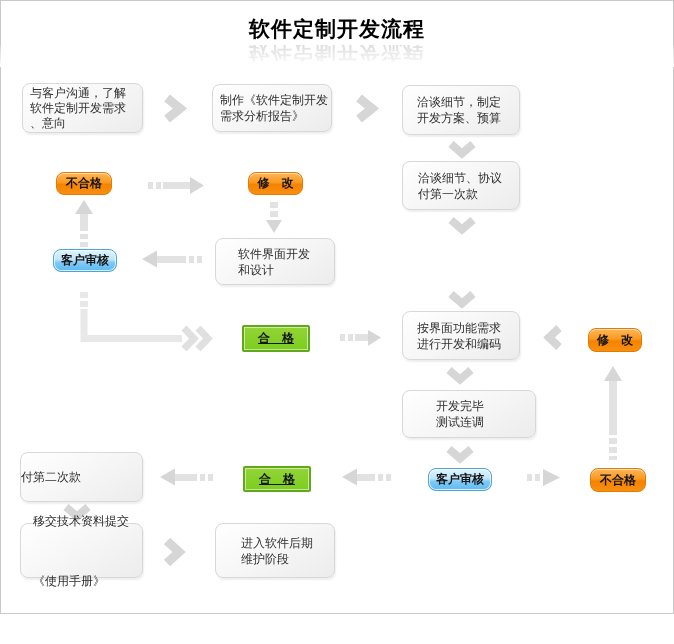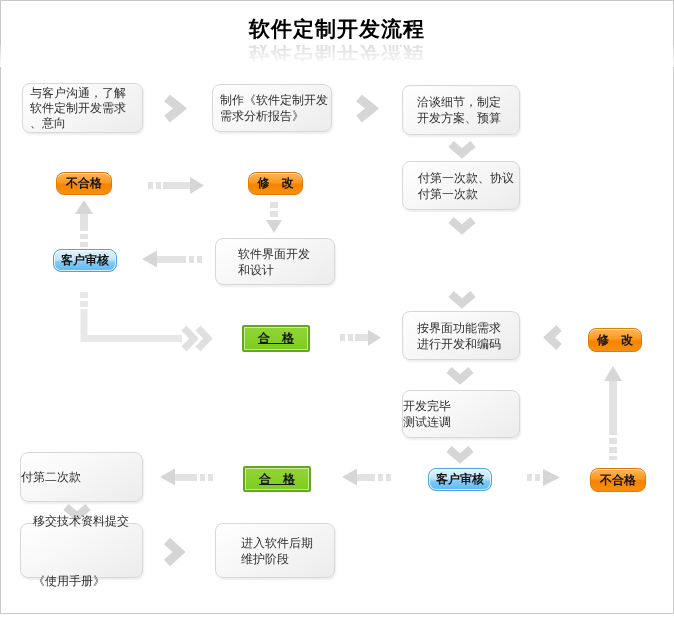--- a/index.html
+++ b/index.html
@@ -158,36 +158,36 @@
     <div>制作《软件定制开发</div>
     <div>需求分析报告》</div>
   </div>
 
   <div class="box" style="left:402px;top:85px;width:118px;height:50px;padding-left:14px;">
     <div>洽谈细节，制定</div>
     <div>开发方案、预算</div>
   </div>
 
   <div class="box" style="left:402px;top:161px;width:118px;height:49px;padding-left:15px;">
-    <div>付第一次款、协议</div>
+    <div>洽谈细节、协议</div>
     <div>付第一次款</div>
   </div>
 
   <div class="box" style="left:215px;top:238px;width:120px;height:47px;padding-left:22px;">
     <div>软件界面开发</div>
     <div>和设计</div>
   </div>
 
 
   <div class="box" style="left:402px;top:311px;width:118px;height:49px;padding-left:14px;">
     <div>按界面功能需求</div>
     <div>进行开发和编码</div>
   </div>
 
-  <div class="box" style="left:402px;top:390px;width:118px;height:48px;">
+  <div class="box" style="left:402px;top:390px;width:134px;height:48px;padding-left:33px;">
     <div>开发完毕</div>
     <div>测试连调</div>
   </div>
 
   <div class="box center" style="left:20px;top:452px;width:123px;height:50px;">
     <div>付第二次款</div>
   </div>
 
   <div class="box" style="left:20px;top:523px;width:123px;height:55px;padding-left:12px;gap:44px;">
     <div>移交技术资料提交</div>

